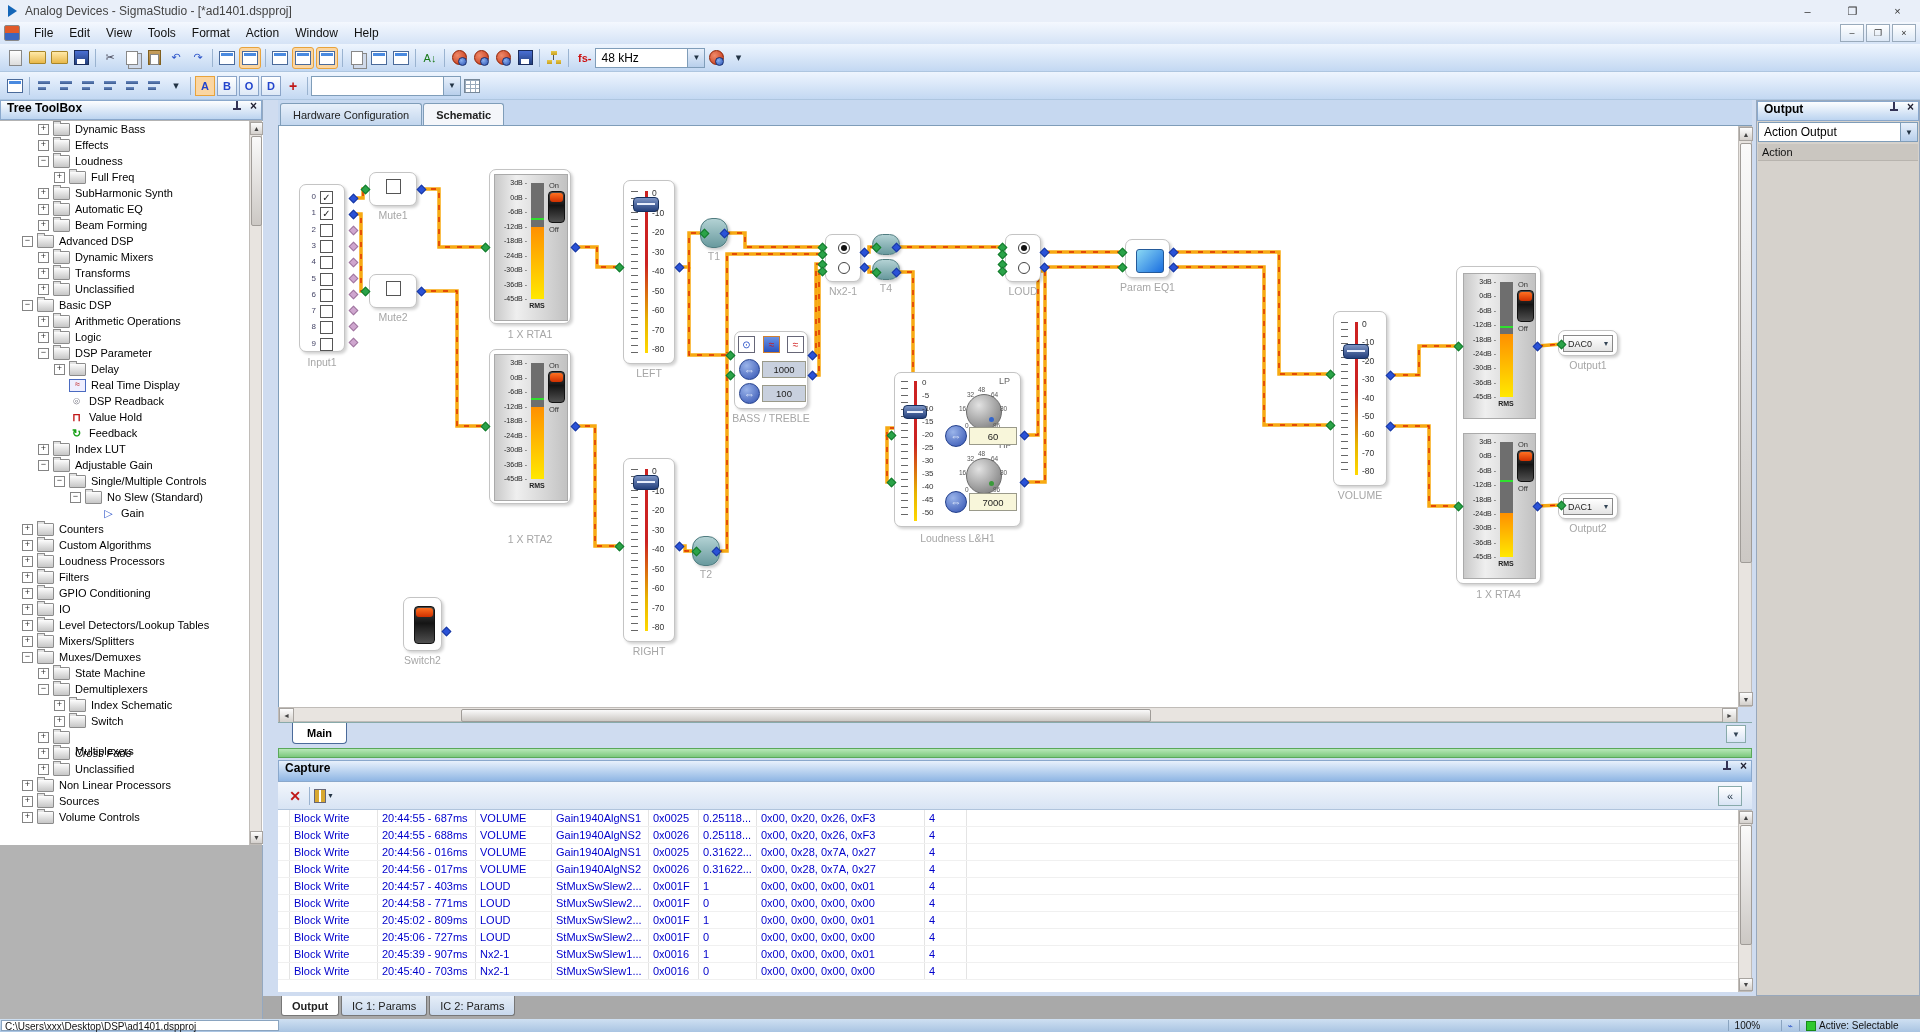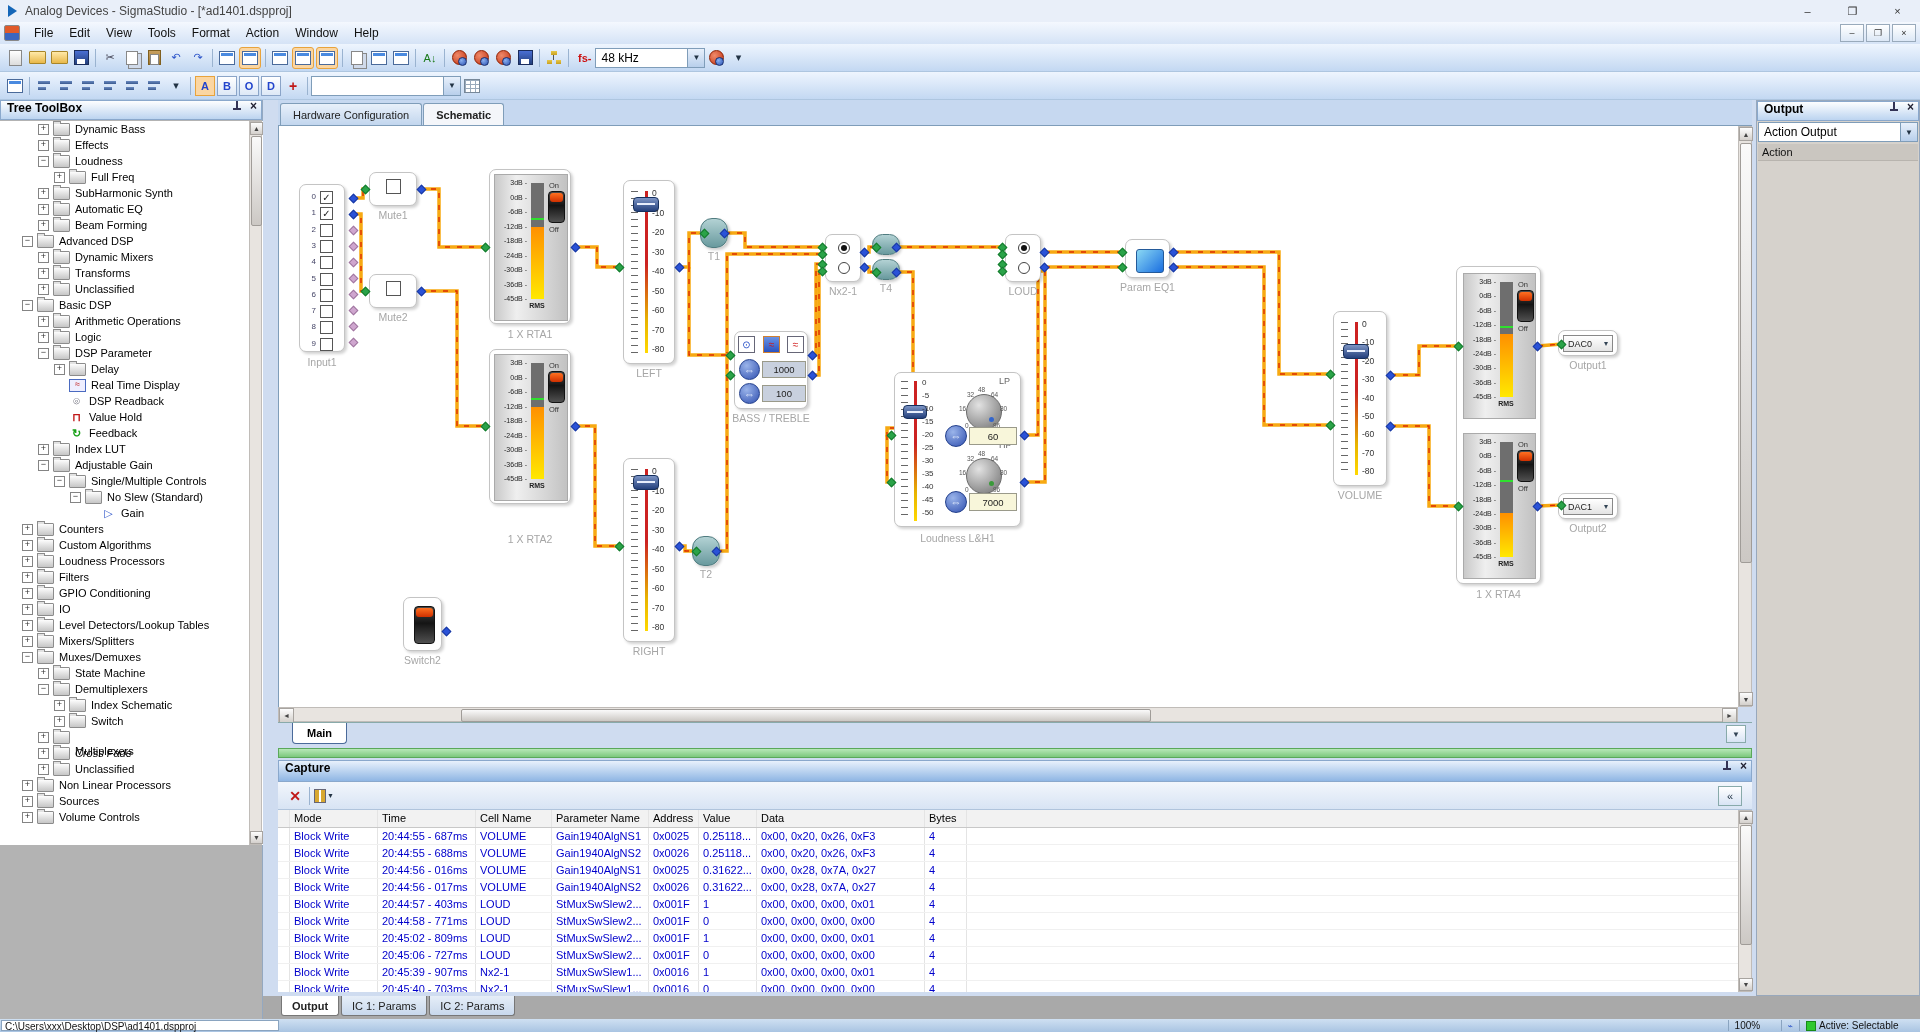--- a/index.html
+++ b/index.html
@@ -930,31 +930,20 @@
 <div class="cap-toolbar">
   <div class="tbi" style="color:#c01818;font-weight:bold;font-size:14px;">✕</div>
   <div class="tsep"></div>
   <div class="tbi">
     <span style="display:inline-block;width:10px;height:12px;background:linear-gradient(90deg,#d8a830 0 4px,#fff 4px 6px,#d8a830 6px 10px);border:1px solid #667;"></span>
     <span style="font-size:7px;color:#234;margin-left:1px;">▼</span>
   </div>
   <div style="margin-left:auto;margin-right:10px;border:1px solid #8aa;background:linear-gradient(#fff,#d8e4f4);width:22px;height:18px;display:flex;align-items:center;justify-content:center;font-size:11px;color:#234;">«</div>
 </div>
 <div class="ctable" id="ctable">
-    <div class="crow header">
-      <div class="ccell" style="width: 12px;"></div>
-      <div class="ccell" style="width: 88px;">Mode</div>
-      <div class="ccell" style="width: 98px;">Time</div>
-      <div class="ccell" style="width: 76px;">Cell Name</div>
-      <div class="ccell" style="width: 97px;">Parameter Name</div>
-      <div class="ccell" style="width: 50px;">Address</div>
-      <div class="ccell" style="width: 58px;">Value</div>
-      <div class="ccell" style="width: 168px;">Data</div>
-      <div class="ccell" style="width: 42px;">Bytes</div>
-    </div>
     <div class="crow">
       <div class="ccell" style="width: 12px;"></div>
       <div class="ccell" style="width: 88px;">Block Write</div>
       <div class="ccell" style="width: 98px;">20:44:55 - 687ms</div>
       <div class="ccell" style="width: 76px;">VOLUME</div>
       <div class="ccell" style="width: 97px;">Gain1940AlgNS1</div>
       <div class="ccell" style="width: 50px;">0x0025</div>
       <div class="ccell" style="width: 58px;">0.25118...</div>
       <div class="ccell" style="width: 168px;">0x00, 0x20, 0x26, 0xF3</div>
       <div class="ccell" style="width: 42px;">4</div>

